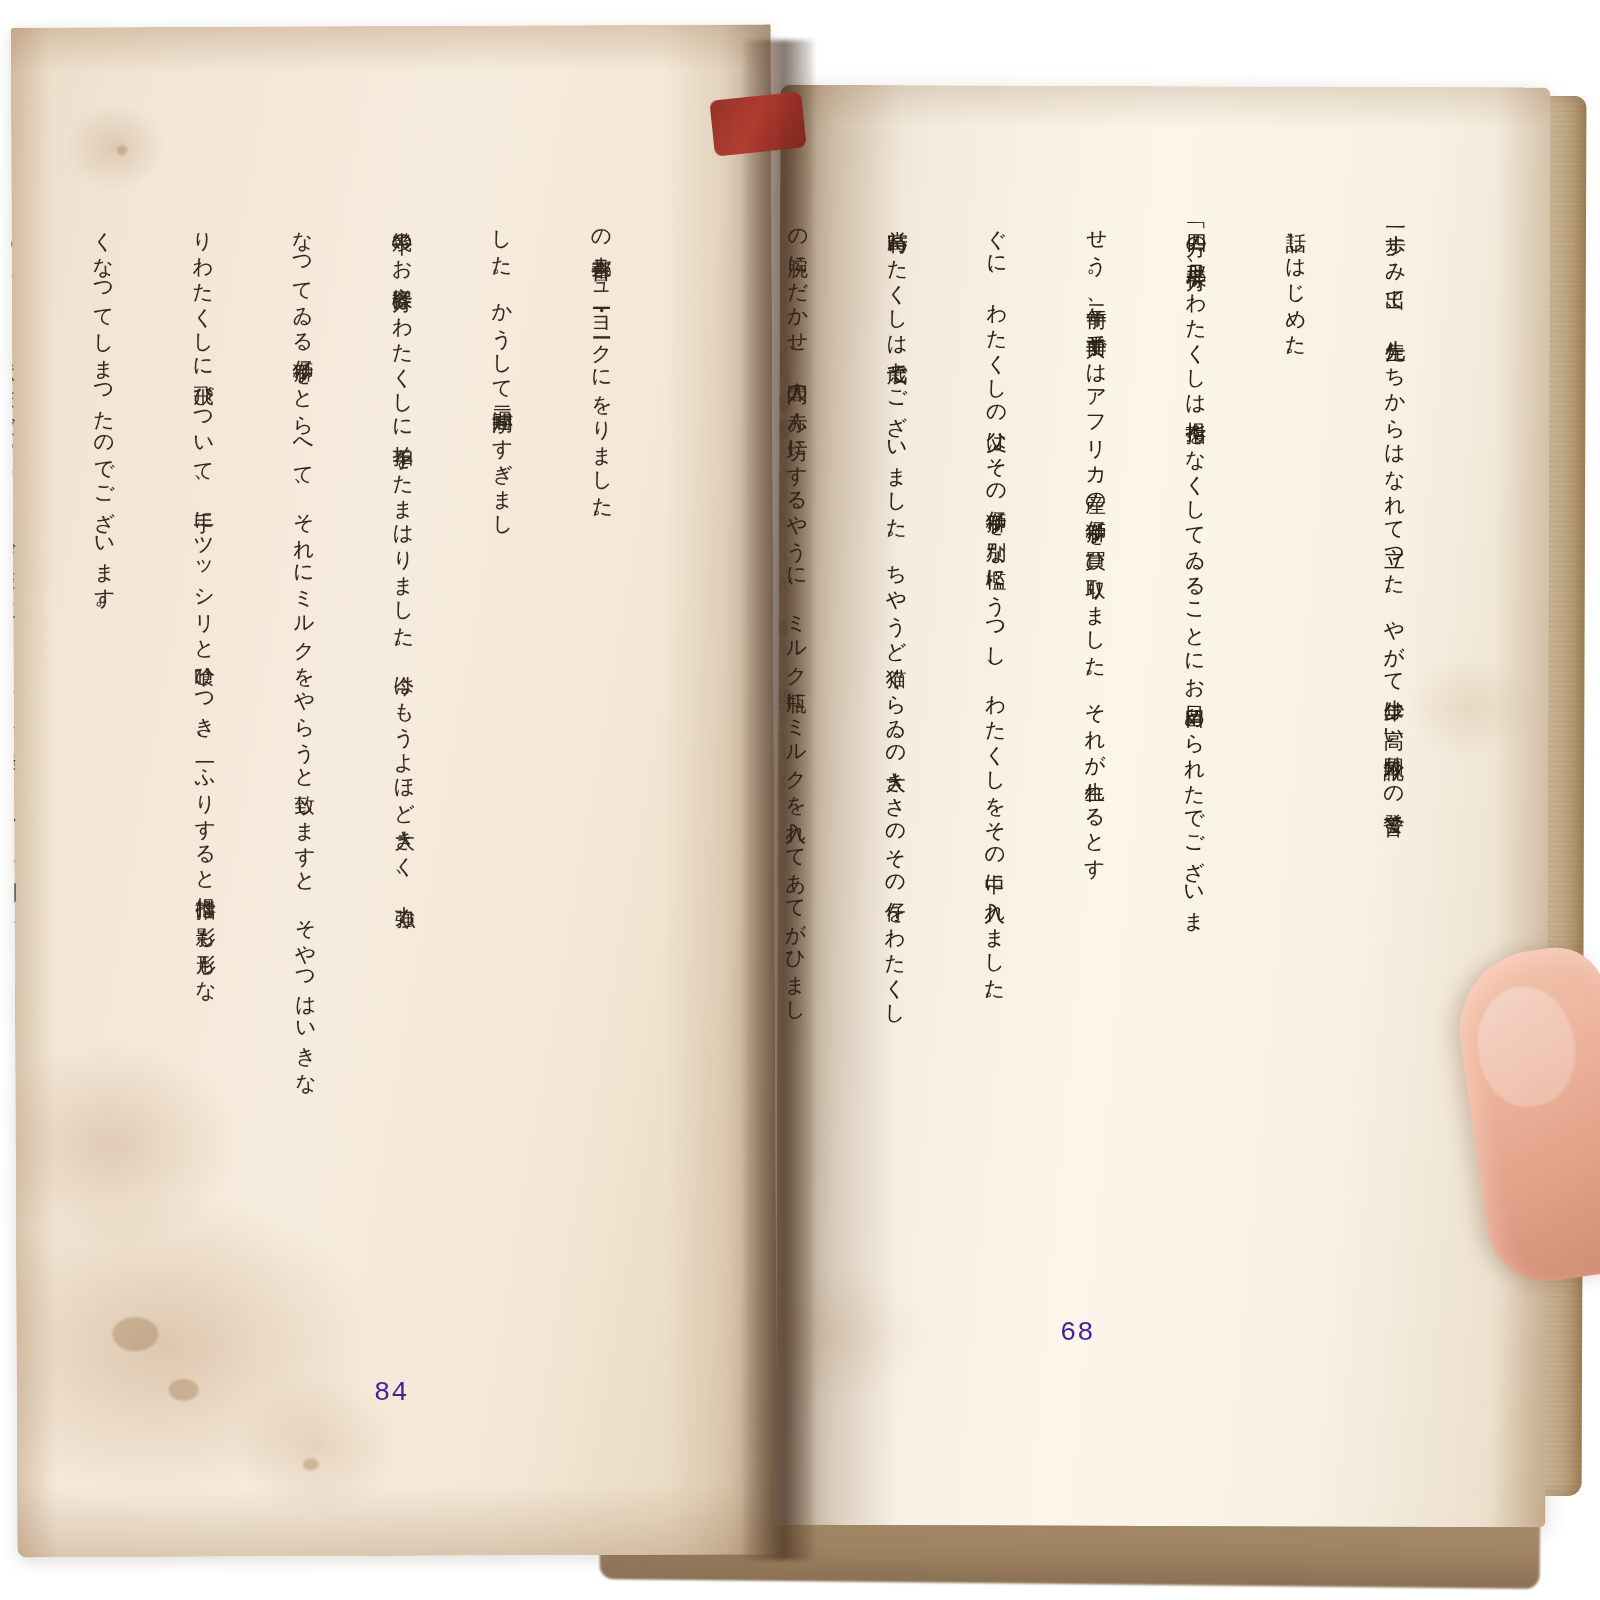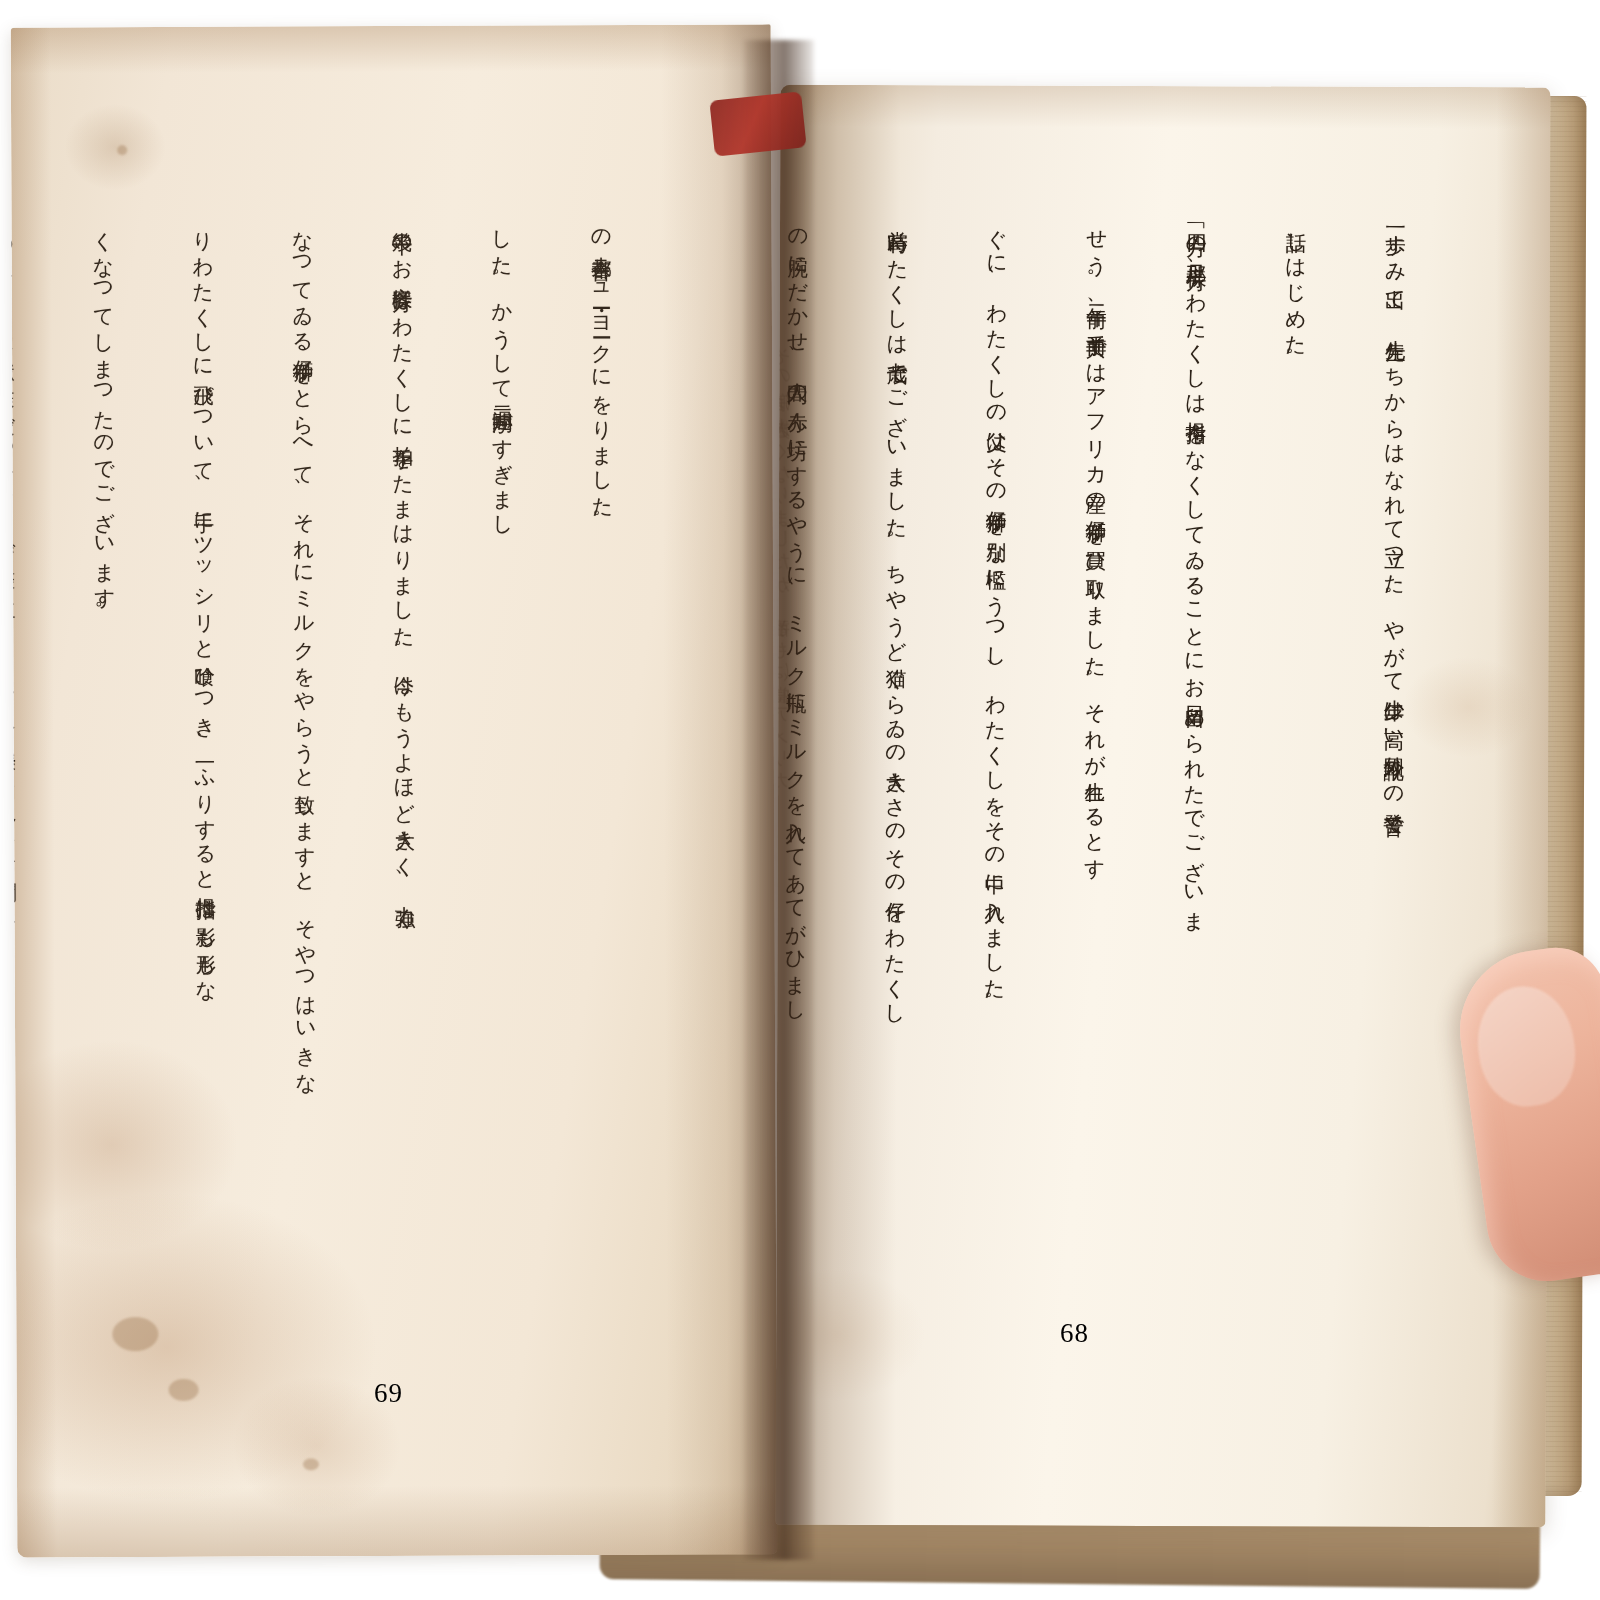--- a/index.html
+++ b/index.html
@@ -215,23 +215,23 @@
     font-size: 20.5px;
     color: #2b2117;
     text-shadow: 0 0 1px rgba(50,38,24,0.25);
   }
   .col {
     display: block;
   }
 
   .folio {
     position: absolute;
-    font-family: Liberation Serif, serif;
+    font-family: Liberation Mono, monospace;
     font-size: 27px;
-    color: #000000;
+    color: #4c1d95;
     letter-spacing: 1px;
   }
   .folio-left { left: 374px; top: 1378px; }
   .folio-right { left: 1060px; top: 1318px; }
 
   
   .bleed {
     position: absolute;
     top: 250px;
     right: 752px;
@@ -311,20 +311,20 @@
       
       
       
       
     </div>
   </div>
 
   <div class="gutter"></div>
   <div class="spine-cloth"></div>
 
-  <div class="folio folio-left">69</div>
+  <div class="folio folio-left">84</div>
   <div class="folio folio-right">68</div>
 
   <div class="thumb">
     <div class="nail"></div>
   </div>
 
 </div>
 
 </body></html>

